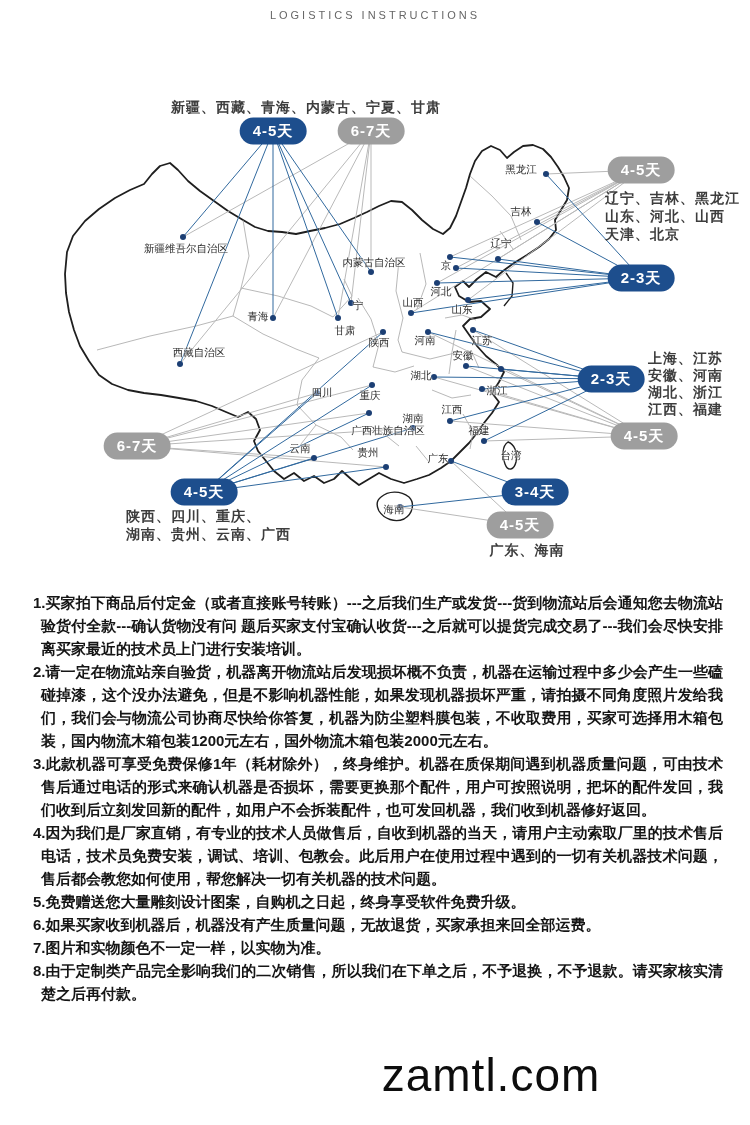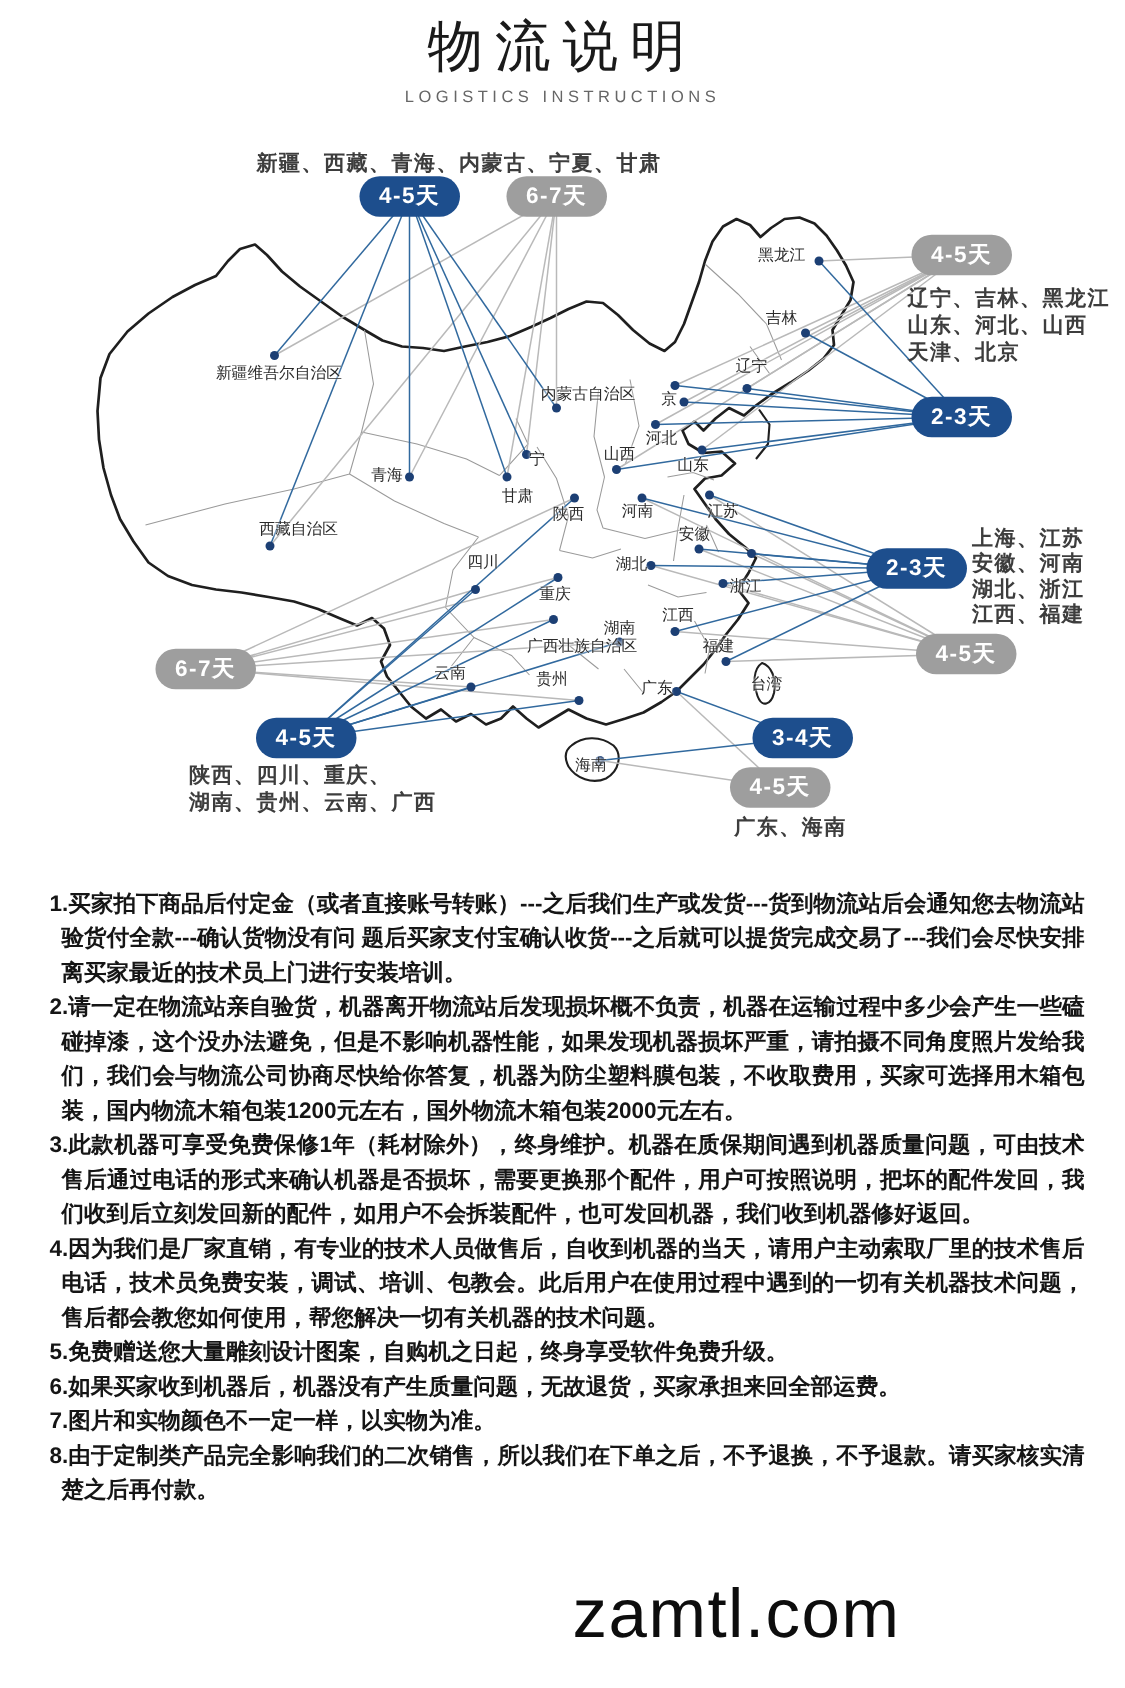--- a/index.html
+++ b/index.html
@@ -15,36 +15,35 @@
   .legend{position:absolute;left:76px;top:95px;}
   .legend-row{display:flex;align-items:center;margin-bottom:8px;}
   .legend-dot{width:24px;height:24px;border-radius:50%;margin-right:10px;}
   .legend-label{font-size:17px;color:#222;font-weight:500;letter-spacing:1px;}
   .badge{position:absolute;transform:translate(-50%,-50%);color:#fff;font-size:15px;
          font-weight:700;padding:4px 13px;border-radius:16px;white-space:nowrap;letter-spacing:1px;}
   .prov-label{position:absolute;transform:translate(-50%,-50%);font-size:10.5px;color:#2b2b2b;
               white-space:nowrap;text-shadow:0 0 2px #fff,0 0 2px #fff;}
   .region-text{position:absolute;font-size:14px;font-weight:700;color:#3d3d3d;
                white-space:nowrap;letter-spacing:1px;}
-  .region-text.center{transform:translateX(-50%);text-align:center;}
+  .region-text.center{transform:translateX(-50%);text-align:center;font-family:Liberation Serif, serif;}
   
   .terms{position:absolute;top:591px;left:33px;width:690px;}
   .terms p{margin:0;font-size:15px;line-height:23px;color:#151515;font-weight:600;
            text-align:justify;padding-left:8px;text-indent:-8px;}
   
   .footer{position:absolute;top:1048px;left:0;width:750px;box-sizing:border-box;
           padding-left:232px;text-align:center;font-size:46px;color:#0d0d0d;letter-spacing:1px;}
 </style>
 </head>
 <body>
 
 <div class="page">
 
   <div class="header">
-    <h1 class="title-zh">物流说明</h1>
     <div class="title-en">LOGISTICS INSTRUCTIONS</div>
   </div>
 
   <svg id="map-svg" width="750" height="570" viewBox="0 0 750 570">
     <g fill="none" stroke="#1f1f1f" stroke-width="1.8" stroke-linejoin="round">
       <path d="M67,252 L73,236 L85,221 L99,209 L115,198 L130,190 L144,184 L152,174 L160,166 L170,163 L178,170 L188,181 L200,191 L214,201 L228,211 L243,220 L255,227 L268,231 L282,232 L296,234 L310,231 L325,228 L340,224 L354,218 L367,212 L379,206 L391,201 L402,202 L412,210 L422,220 L433,229 L443,234 L450,228 L456,216 L461,202 L466,188 L470,174 L475,161 L482,151 L491,146 L500,150 L507,158 L514,152 L523,146 L533,145 L543,149 L551,157 L558,167 L564,177 L569,188 L567,200 L561,210 L555,220 L556,230 L549,239 L539,247 L527,255 L514,263 L503,271 L496,277 L486,272 L477,279 L469,287 L463,281 L455,287 L459,296 L469,302 L481,301 L490,309 L481,317 L470,319 L463,326 L470,336 L477,346 L486,356 L497,365 L504,372 L499,382 L492,393 L499,402 L492,413 L484,423 L477,433 L469,443 L459,453 L451,461 L441,468 L429,475 L417,479 L404,483 L391,479 L379,473 L369,479 L359,485 L351,479 L342,471 L334,479 L324,483 L314,476 L304,481 L294,473 L284,479 L274,471 L266,461 L258,451 L254,441 L260,430 L256,419 L248,412 L238,417 L226,412 L212,406 L196,401 L179,398 L161,395 L144,393 L128,390 L112,384 L99,375 L89,361 L80,346 L74,330 L69,312 L66,293 L65,274 Z"></path>
     </g>
     <g fill="none" stroke="#1f1f1f" stroke-width="1.4" stroke-linejoin="round">
       <path d="M508,442 C514,444 518,452 516,462 C514,470 508,472 505,464 C502,456 502,446 508,442 Z"></path>
       <path d="M381,497 C388,491 400,490 409,497 C415,503 413,514 404,519 C395,523 384,519 379,511 C376,505 377,500 381,497 Z"></path>
@@ -151,38 +150,38 @@
         <circle cx="400" cy="507" r="3" fill="#1c3f74"></circle>
       </g>
   </svg>
 
   <div id="labels-layer">
       <div class="prov-label" style="left: 186px; top: 249px;">新疆维吾尔自治区</div>
       <div class="prov-label" style="left: 179px; top: 353px; margin-left: 20px;">西藏自治区</div>
       <div class="prov-label" style="left: 258px; top: 317px;">青海</div>
       <div class="prov-label" style="left: 345px; top: 331px;">甘肃</div>
       <div class="prov-label" style="left: 358px; top: 306px;">宁</div>
-      <div class="prov-label" style="left: 392px; top: 263px; text-align: center;">内蒙古自治区</div>
+      <div class="prov-label" style="left: 374px; top: 263px; text-align: center;">内蒙古自治区</div>
       <div class="prov-label" style="left: 521px; top: 170px;">黑龙江</div>
       <div class="prov-label" style="left: 521px; top: 212px;">吉林</div>
       <div class="prov-label" style="left: 501px; top: 244px;">辽宁</div>
       <div class="prov-label" style="left: 446px; top: 266px;">京</div>
       <div class="prov-label" style="left: 441px; top: 292px;">河北</div>
       <div class="prov-label" style="left: 413px; top: 303px;">山西</div>
       <div class="prov-label" style="left: 462px; top: 310px;">山东</div>
       <div class="prov-label" style="left: 425px; top: 341px;">河南</div>
       <div class="prov-label" style="left: 379px; top: 343px;">陕西</div>
       <div class="prov-label" style="left: 482px; top: 341px;">江苏</div>
       <div class="prov-label" style="left: 463px; top: 356px;">安徽</div>
       <div class="prov-label" style="left: 421px; top: 376px;">湖北</div>
       <div class="prov-label" style="left: 497px; top: 391px; font-family: Liberation Serif, serif;">浙江</div>
       <div class="prov-label" style="left: 452px; top: 410px;">江西</div>
       <div class="prov-label" style="left: 413px; top: 419px;">湖南</div>
       <div class="prov-label" style="left: 370px; top: 396px;">重庆</div>
-      <div class="prov-label" style="left: 322px; top: 375px;">四川</div>
+      <div class="prov-label" style="left: 322px; top: 393px;">四川</div>
       <div class="prov-label" style="left: 368px; top: 431px; margin-top: 22px;">贵州</div>
       <div class="prov-label" style="left: 300px; top: 449px;">云南</div>
       <div class="prov-label" style="left: 388px; top: 431px;">广西壮族自治区</div>
       <div class="prov-label" style="left: 438px; top: 459px;">广东</div>
       <div class="prov-label" style="left: 479px; top: 431px;">福建</div>
       <div class="prov-label" style="left: 511px; top: 456px;">台湾</div>
       <div class="prov-label" style="left: 394px; top: 510px;">海南</div>
       <div class="badge" style="left: 273px; top: 131px; background: rgb(29, 78, 141);">4-5天</div>
       <div class="badge" style="left: 371px; top: 131px; background: rgb(158, 158, 158);">6-7天</div>
       <div class="badge" style="left: 641px; top: 170px; background: rgb(158, 158, 158);">4-5天</div>

